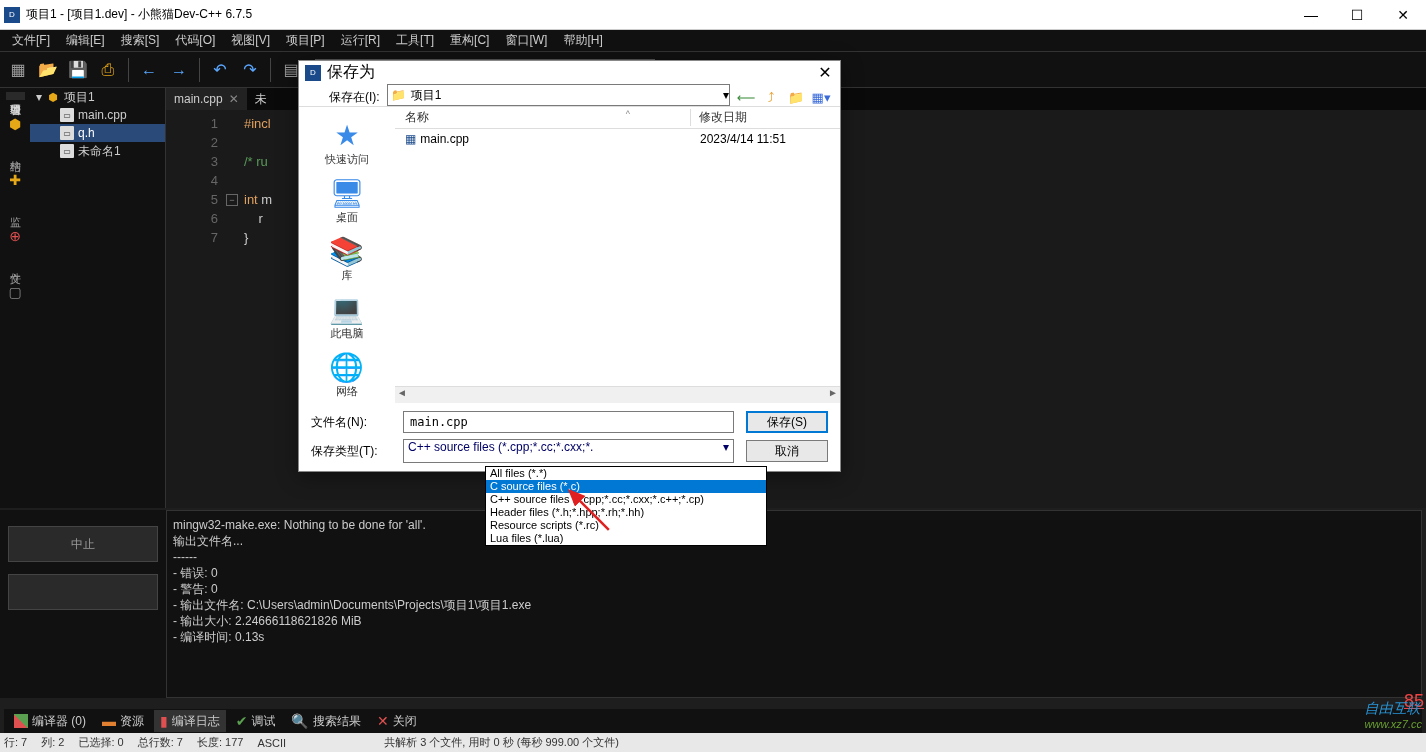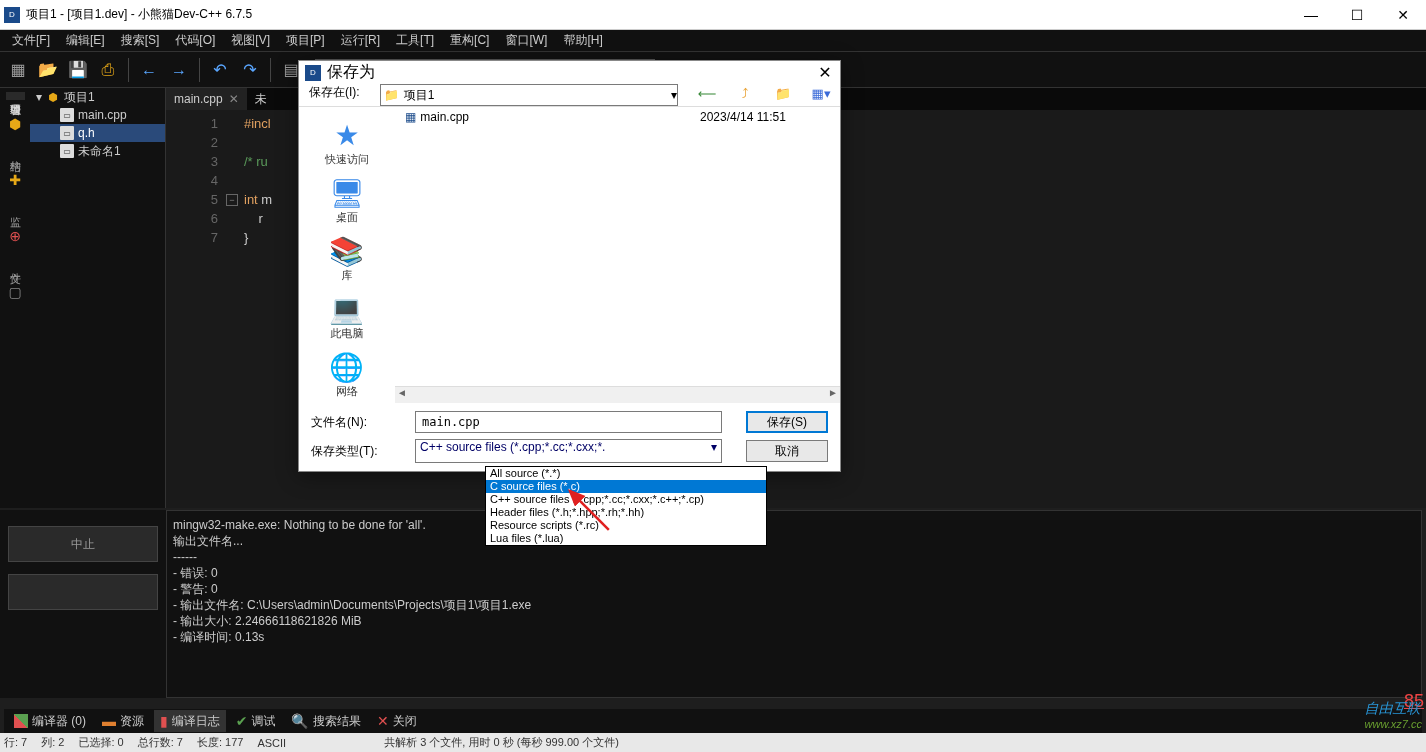--- a/index.html
+++ b/index.html
@@ -73,41 +73,41 @@
 .bt-icon.multi{background:linear-gradient(45deg,#e05050 50%,#5aa050 50%);width:14px;height:14px;}
 
 .statusbar { position: absolute; left: 0; bottom: 0; right: 0; height: 19px; background: #e8e8e8; display: flex; align-items: center; font-size: 11px; color: #333; padding-left: 4px; gap: 14px; }
 
 
 .dialog { position: absolute; left: 298px; top: 60px; width: 543px; height: 412px; background: #fff; border: 1px solid #888; box-shadow: 0 4px 20px rgba(0,0,0,0.4); display:flex; flex-direction:column; }
 .dlg-title { height: 30px; display: flex; align-items: center; padding-left: 6px; gap: 6px; }
 .dlg-title-icon { width: 16px; height: 16px; background:#1a4a8a; display:flex;align-items:center;justify-content:center;color:#fff;font-size:8px; }
 .dlg-title-text { font-size: 16px; flex: 1; }
 .dlg-close { width: 30px; text-align: center; font-size: 16px; cursor: pointer; }
-.dlg-toolbar { height: 28px; display: flex; align-items: flex-start; padding: 0 10px; gap: 20px; }
+.dlg-toolbar { height: 28px; display: flex; align-items: flex-end; padding: 0 10px; gap: 7px; margin-left: 20px; }
 .dlg-label { font-size: 12px; }
 .dlg-combo { flex: 1; height: 22px; border: 1px solid #7a7a7a; background: #fff; display: flex; align-items: center; padding-left: 4px; gap:4px; font-size: 12px; }
 .folder-icon { color:#e8b84a; }
 .dlg-tb-btn { width: 18px; height: 18px; display: flex; align-items: center; justify-content: center; cursor: pointer; font-size: 13px; }
 .dlg-body { flex: 1; display: flex; border-top: 1px solid #ddd; }
 .dlg-places { width: 96px; display: flex; flex-direction: column; align-items: center; padding-top: 8px; gap: 2px; }
 .place-item { display: flex; flex-direction: column; align-items: center; font-size: 11px; color: #333; cursor: pointer; padding: 4px; width: 80px; }
 .place-icon { font-size: 28px; }
 .dlg-files { flex: 1; display:flex; flex-direction:column; }
 .file-headers { height: 22px; display: flex; border-bottom: 1px solid #ddd; font-size: 12px; color: #333; align-items: center; }
 .fh-name { width: 296px; padding-left: 10px; border-right:1px solid #ddd; }
 .fh-date { flex: 1; padding-left: 8px; }
 .file-row { height: 20px; display: flex; align-items: center; font-size: 12px; padding-left: 10px; gap: 4px; cursor:pointer; }
 .file-row-date { margin-left:auto; width:140px; }
 .dlg-scroll-spacer { flex:1; }
 .dlg-hscroll { height:17px; background:#f0f0f0; border-top:1px solid #ddd; position:relative; }
 .dlg-hscroll::before{content:'◄';position:absolute;left:2px;font-size:10px;color:#666;}
 .dlg-hscroll::after{content:'►';position:absolute;right:2px;font-size:10px;color:#666;}
 .dlg-bottom { padding: 8px 12px; display: flex; flex-direction: column; gap: 6px; }
-.dlg-row { display: flex; align-items: center; gap: 24px; }
+.dlg-row { display: flex; align-items: center; gap: 12px; }
 .dlg-row-label { width: 80px; font-size: 12px; }
 .dlg-input { flex: 1; height: 22px; border: 1px solid #7a7a7a; padding-left: 6px; font-size: 12px; font-family:Consolas,monospace; }
 .dlg-btn { width: 82px; height: 22px; border: 1px solid #7a7a7a; background: #e8e8e8; font-size: 12px; cursor: pointer; }
 .dlg-btn.primary { border: 2px solid #0078d4; }
 .filetype-combo { flex:1; height:24px; border:1px solid #7a7a7a; font-size:12px; font-family:Consolas,monospace; padding-left:4px; color:#006; display:flex; align-items:flex-start; justify-content:space-between; padding-right:4px; }
 
 
 .dropdown { position: absolute; left: 782px; top: 467px; width: 282px; background: #fff; border: 1px solid #000; font-family: Consolas, monospace; font-size: 11px; z-index: 100; }
 .dd-item { padding: 0 4px; height: 13px; line-height: 13px; cursor: pointer; color: #000; white-space:nowrap; overflow:hidden; }
 .dd-item.highlight { background: #0078d4; color: #fff; }
@@ -315,20 +315,24 @@
       <div class="place-item">
           <span class="place-icon" style="color:#3a8ae8">💻</span>
           <span>此电脑</span>
         </div>
       <div class="place-item">
           <span class="place-icon" style="color:#3a8ae8">🌐</span>
           <span>网络</span>
         </div>
     </div>
     <div class="dlg-files">
+      <div class="file-headers">
+        <div class="fh-name"><span>名称</span> <span style="float:right;margin-right:60px;font-size:9px;color:#888">^</span></div>
+        <div class="fh-date">修改日期</div>
+      </div>
       <div class="file-row">
         <span style="color:#1a4a8a">▦</span>
         <span>main.cpp</span>
         <span class="file-row-date">2023/4/14 11:51</span>
       </div>
       <div class="dlg-scroll-spacer"></div>
       <div class="dlg-hscroll"></div>
     </div>
   </div>
   <div class="dlg-bottom">
@@ -342,21 +346,21 @@
       <div class="filetype-combo">
         <span>C++ source files (*.cpp;*.cc;*.cxx;*.</span>
         <span>▾</span>
       </div>
       <button class="dlg-btn">取消</button>
     </div>
   </div>
 </div>
 
 <div class="dropdown" style="left:485px; top:466px;">
-  <div class="dd-item">All source (*.*)</div>
+  <div class="dd-item">All files (*.*)</div>
   <div class="dd-item highlight">C source files (*.c)</div>
   <div class="dd-item">C++ source files (*.cpp;*.cc;*.cxx;*.c++;*.cp)</div>
   <div class="dd-item">Header files (*.h;*.hpp;*.rh;*.hh)</div>
   <div class="dd-item">Resource scripts (*.rc)</div>
   <div class="dd-item">Lua files (*.lua)</div>
 </div>
 
 <svg class="red-arrow" style="left:558px; top:484px;" viewBox="0 0 60 60">
   <defs>
       <marker id="ah" markerWidth="8" markerHeight="8" refX="6" refY="3" orient="auto">

